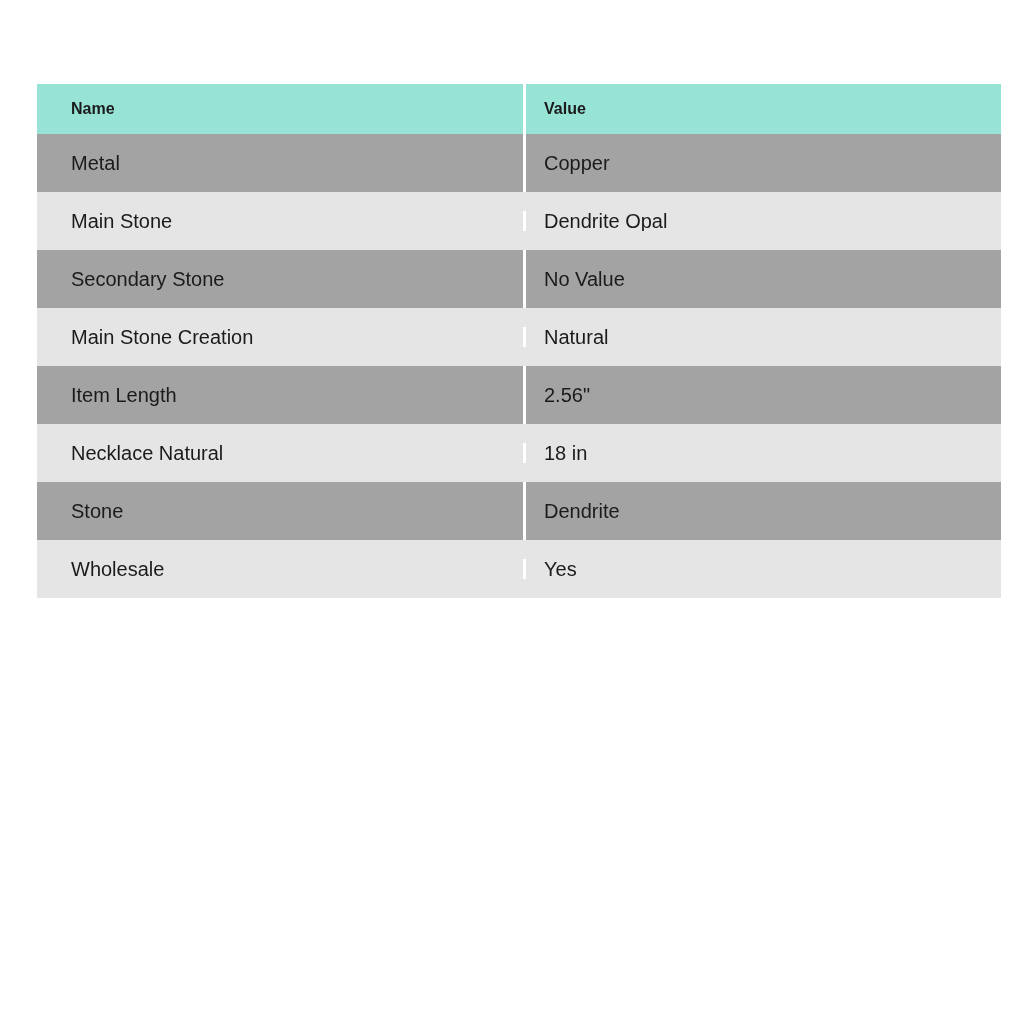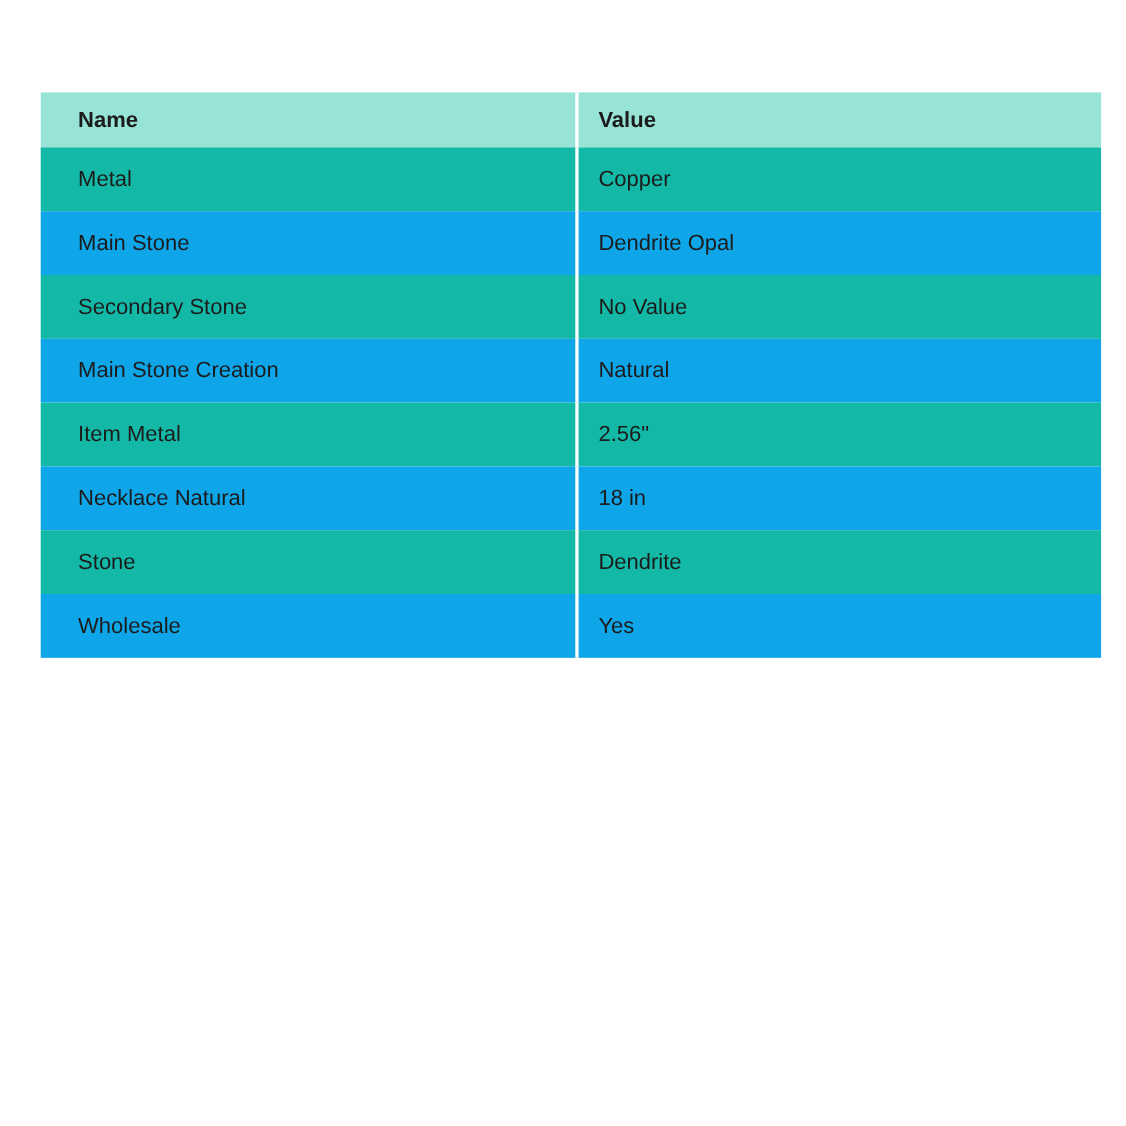--- a/index.html
+++ b/index.html
@@ -24,28 +24,29 @@
   .row {
     display: flex;
     width: 100%;
   }
   .header-row {
     height: 50px;
     background: #97e3d6;
   }
   .header-row .cell {
     font-weight: 600;
-    font-size: 20px;
+    font-size: 16px;
   }
   .data-row {
     height: 58px;
-    background: #14b8a6;
+    background: #a3a3a3;
   }
   .data-row.alt {
-    background: #0ea5e9;
+    background: #e5e5e5;
+    align-items: center;
   }
   .cell {
     display: flex;
     align-items: center;
     font-size: 20px;
     line-height: 1;
     white-space: nowrap;
     overflow: hidden;
   }
   .cell.name {
@@ -84,21 +85,21 @@
     <div class="cell name">Secondary Stone</div>
     <div class="cell value">No Value</div>
   </div>
 
   <div class="row data-row alt">
     <div class="cell name">Main Stone Creation</div>
     <div class="cell value">Natural</div>
   </div>
 
   <div class="row data-row">
-    <div class="cell name">Item Metal</div>
+    <div class="cell name">Item Length</div>
     <div class="cell value">2.56"</div>
   </div>
 
   <div class="row data-row alt">
     <div class="cell name">Necklace Natural</div>
     <div class="cell value">18 in</div>
   </div>
 
   <div class="row data-row">
     <div class="cell name">Stone</div>

